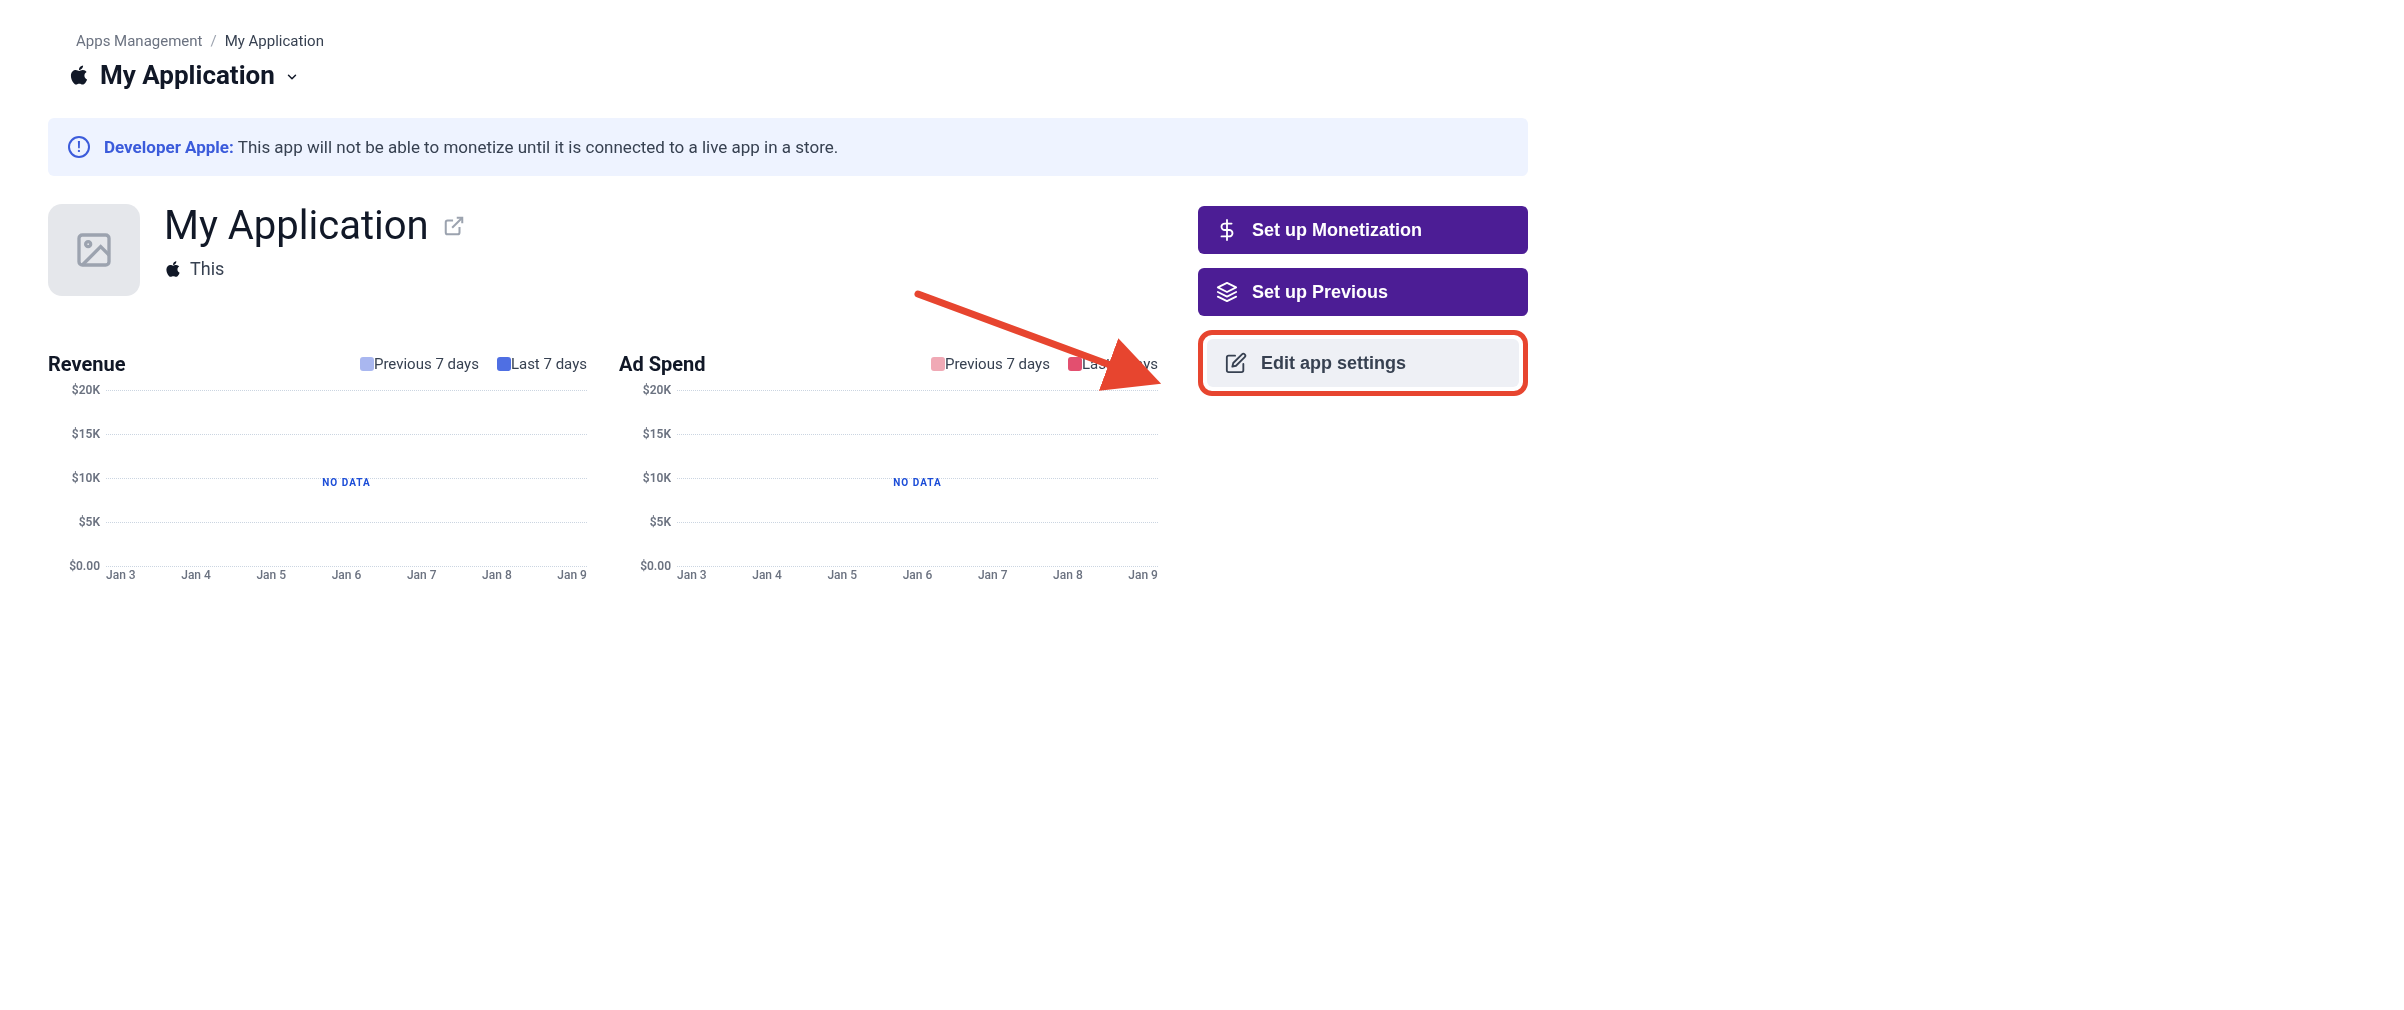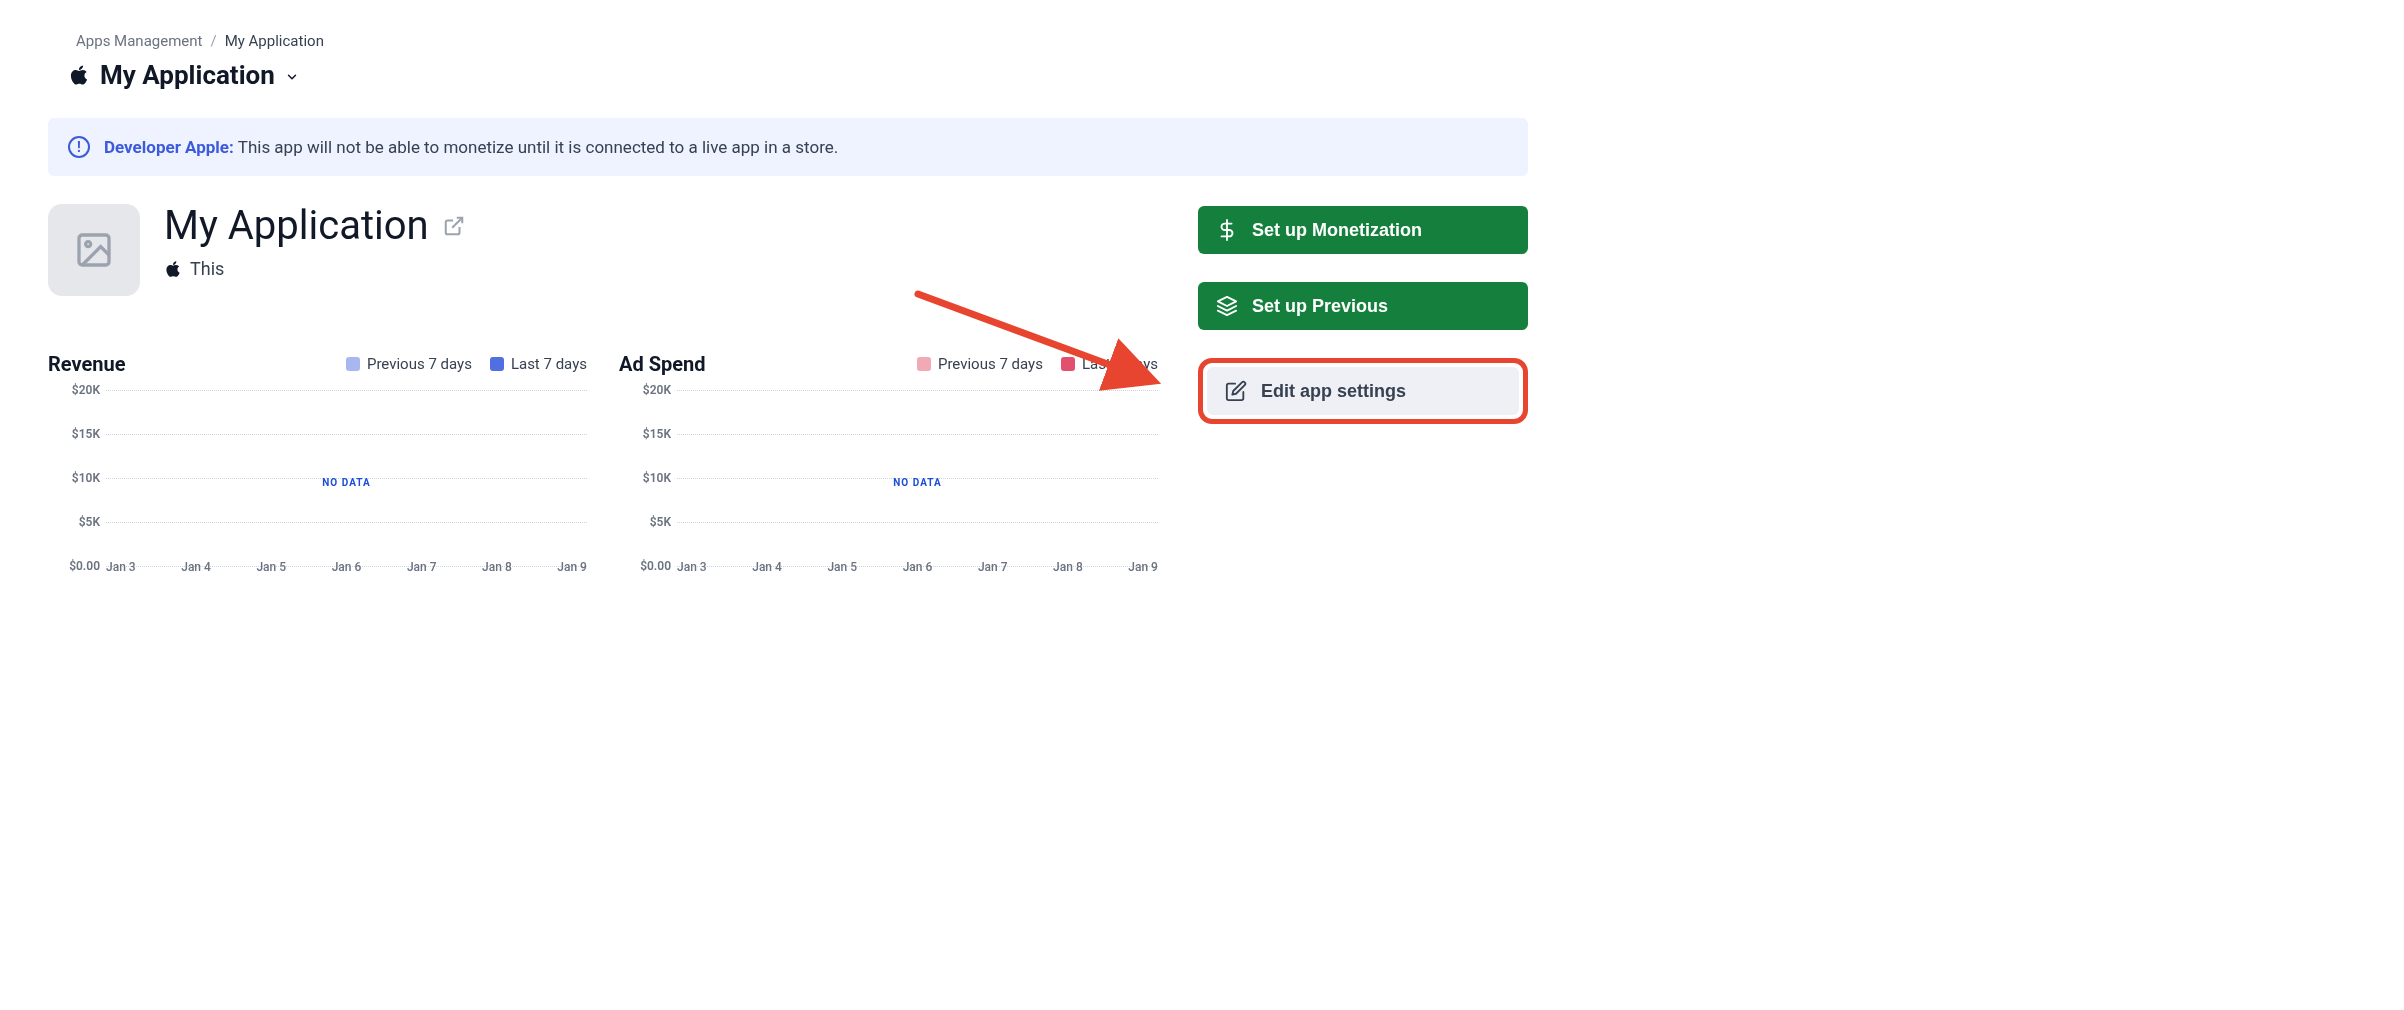--- a/index.html
+++ b/index.html
@@ -73,55 +73,55 @@
   .app-title-block .ext-icon { width: 22px; height: 22px; fill: none; stroke: #9ca3af; stroke-width: 2.2; }
   .platform-row {
     display: flex; align-items: center; gap: 8px; margin-top: 10px;
     color: #374151; font-size: 18px;
   }
   .platform-row .apple-icon { width: 18px; height: 18px; fill: #111827; }
   .action-btn {
     display: flex; align-items: center; gap: 14px;
     padding: 13px 18px; border-radius: 6px;
     font-size: 18px; font-weight: 700; color: #fff;
-    background: #15803d; border: none; cursor: pointer;
-    width: 100%; margin-bottom: 28px; text-align: left;
+    background: #4c1d95; border: none; cursor: pointer;
+    width: 100%; margin-bottom: 14px; text-align: left;
   }
   .action-btn svg { width: 22px; height: 22px; fill: none; stroke: #fff; stroke-width: 2; stroke-linecap: round; stroke-linejoin: round; flex-shrink:0; }
   .action-btn.secondary {
     background: #eef0f5; color: #374151;
   }
   .action-btn.secondary svg { stroke: #374151; }
   .highlight-box {
     border: 5px solid #e7452f;
     border-radius: 14px;
     padding: 4px;
     margin-top: 0;
   }
   .charts-row { display: flex; gap: 32px; }
   .chart-block { flex: 1; }
   .chart-header {
     display: flex; align-items: center; justify-content: space-between;
     margin-bottom: 14px;
   }
   .chart-title { font-size: 20px; font-weight: 700; }
   .chart-legend { display: flex; gap: 18px; align-items: center; }
-  .legend-item { display: flex; align-items: center; gap: 7px; font-size: 15px; color: #374151; }
+  .legend-item { display: flex; align-items: center; font-size: 15px; color: #374151; }
   .legend-swatch { width: 14px; height: 14px; border-radius: 3px; }
   .chart-area { position: relative; height: 200px; }
   .chart-grid { position: absolute; left: 58px; right: 0; top: 0; bottom: 24px; }
   .grid-line { border-top: 1px dotted #cbd5e1; position: absolute; left: 0; right: 0; }
   .y-label { position: absolute; left: 0; transform: translateY(-50%); font-size: 12px; color: #6b7280; font-weight: 600; width: 52px; text-align: right; }
   .no-data {
     position: absolute; left: 58px; right: 0; top: 46%; transform: translateY(-50%);
     text-align: center; font-size: 10px; font-weight: 700; letter-spacing: 1px;
     color: #1d4ed8;
   }
   .x-axis {
-    position: absolute; left: 58px; right: 0; bottom: 16px;
+    position: absolute; left: 58px; right: 0; bottom: 8px;
     display: flex; justify-content: space-between;
     font-size: 12px; color: #6b7280; font-weight: 500;
   }
   .arrow-annotation {
     position: absolute;
     pointer-events: none;
   }
 </style>
 </head>
 <body>

